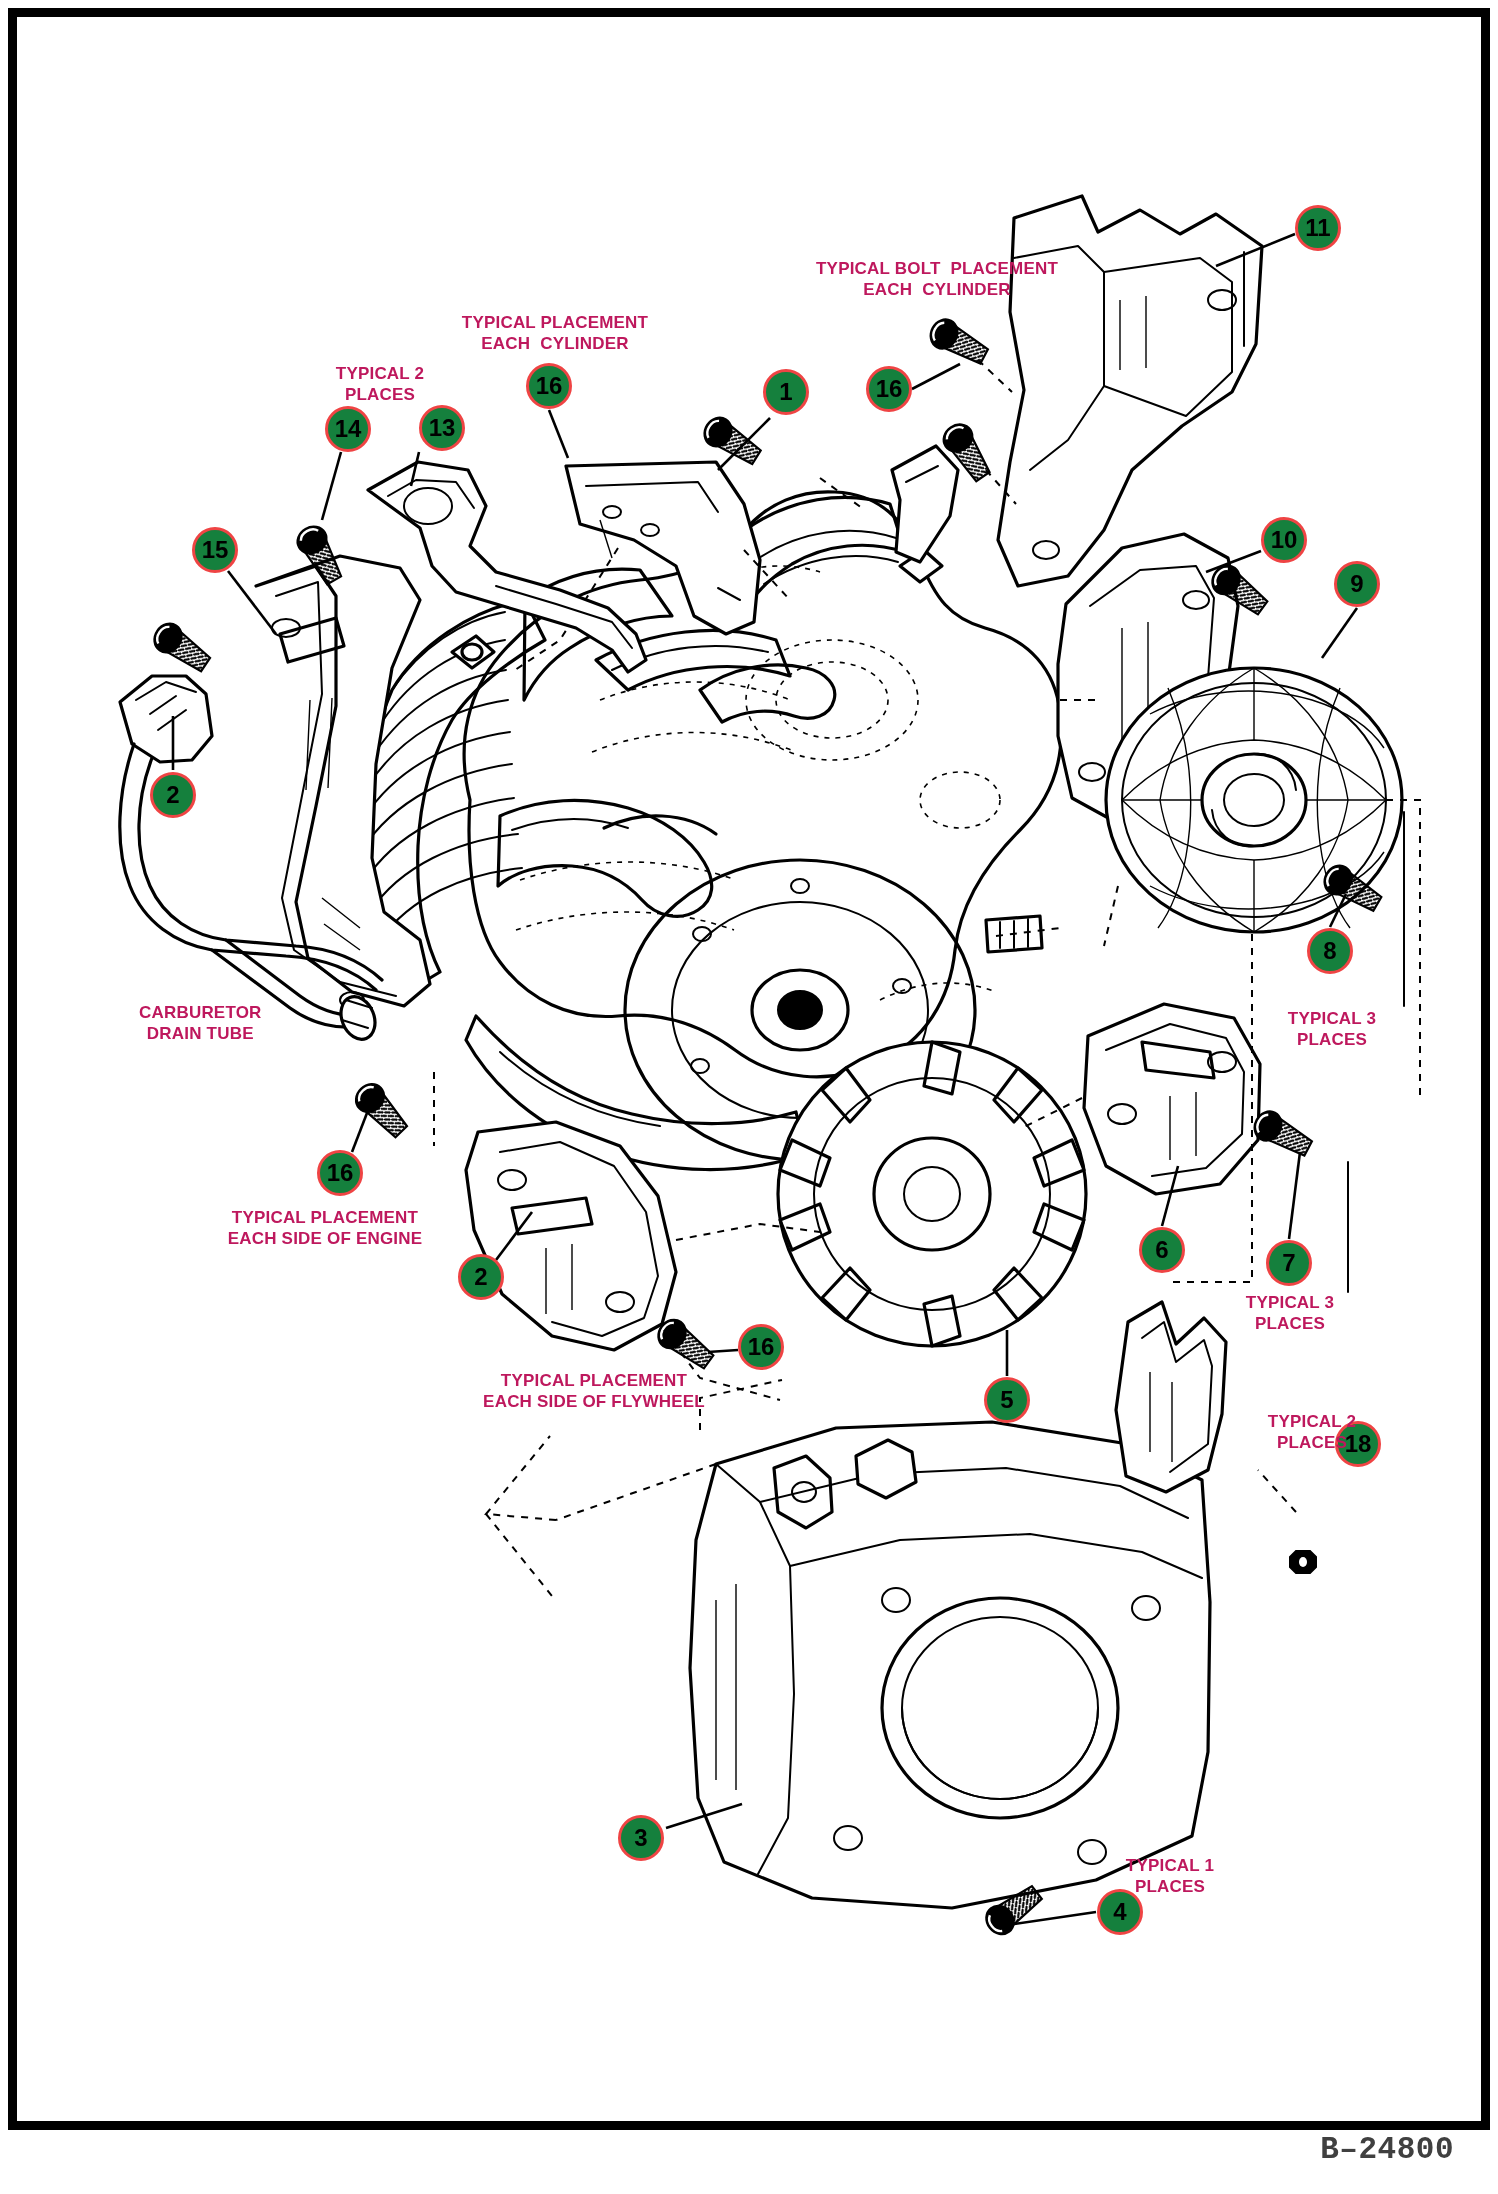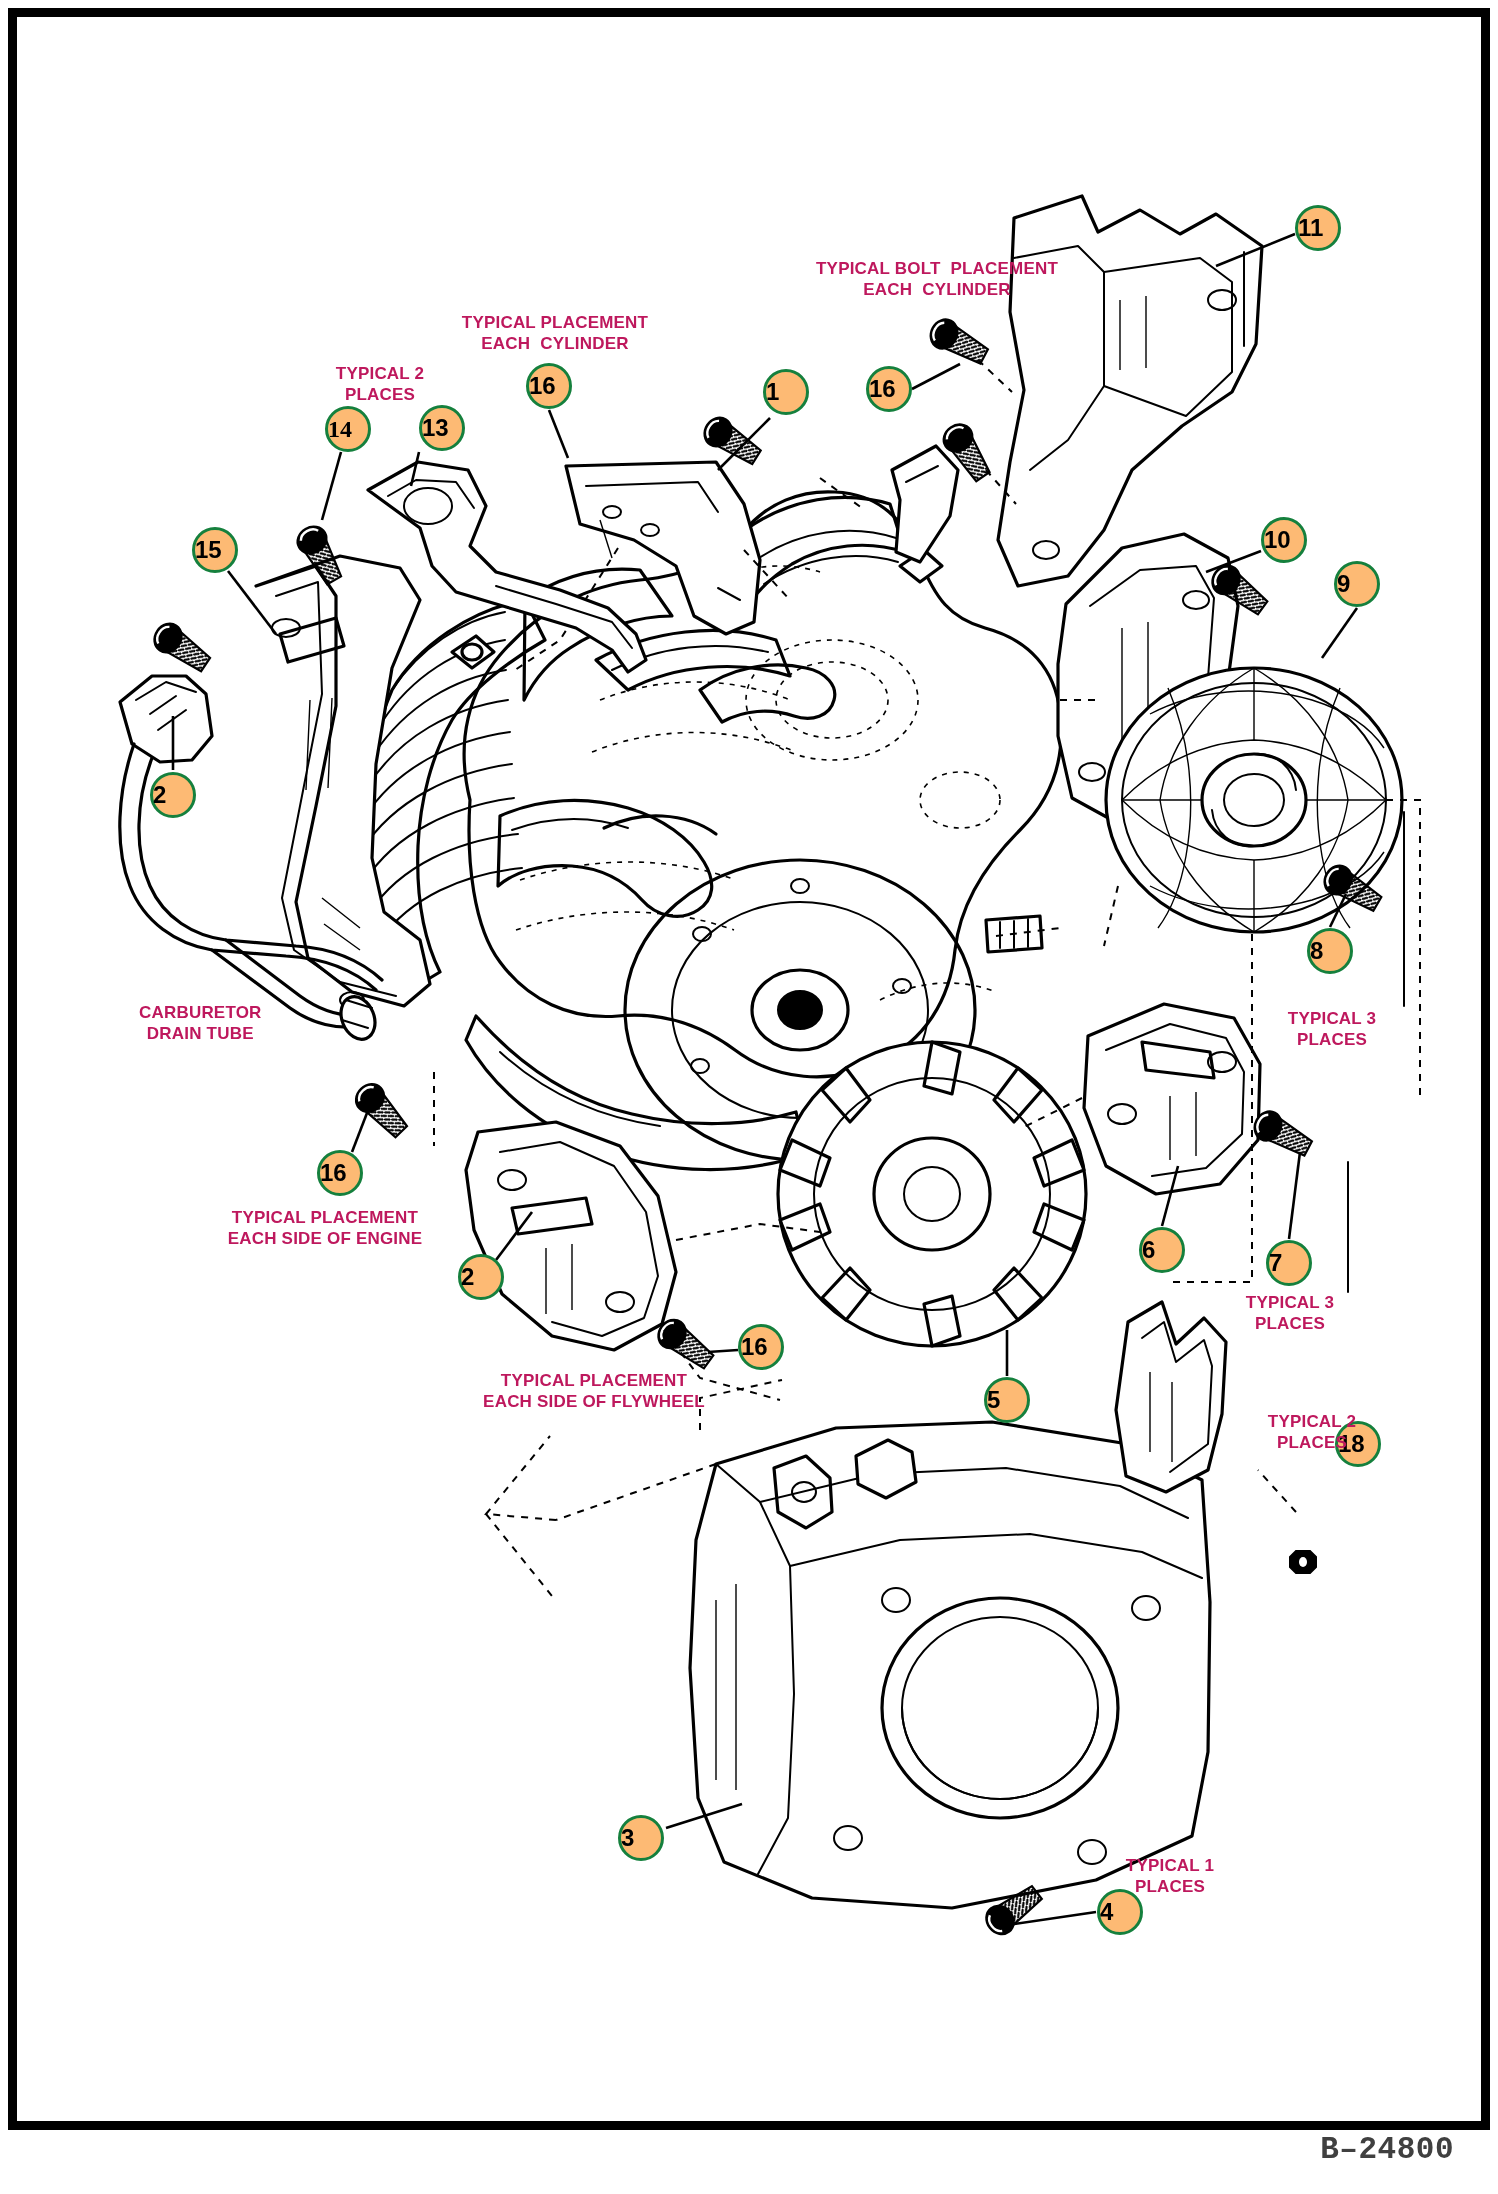--- a/index.html
+++ b/index.html
@@ -5,22 +5,22 @@
   html,body{margin:0;padding:0;background:#fff;}
   body{width:1498px;height:2194px;font-family:"Liberation Sans",sans-serif;}
   #page{position:relative;width:1498px;height:2194px;background:#fff;overflow:hidden;}
   #frame{position:absolute;left:8px;top:8px;width:1482px;height:2122px;
          border:9px solid #000;box-sizing:border-box;background:#fff;}
   #canvas{position:absolute;left:0;top:0;width:1498px;height:2194px;}
   .lbl{position:absolute;font-family:"Liberation Sans",sans-serif;font-weight:bold;
        font-size:17px;line-height:21px;letter-spacing:.2px;color:#be185d;white-space:pre;}
   .lbl.c{text-align:center;transform:translateX(-50%);}
   .lbl.l{text-align:center;}
-  .balloon{position:absolute;width:46px;height:46px;border:3px solid #15803d;border-radius:50%;
-           background:#fdba74;display:flex;align-items:center;
+  .balloon{position:absolute;width:46px;height:46px;border:3px solid #ef4444;border-radius:50%;
+           background:#15803d;display:flex;align-items:center;justify-content:center;
            font-family:"Liberation Sans",sans-serif;font-weight:bold;font-size:24px;color:#000;
            box-sizing:border-box;transform:translate(-50%,-50%);}
   #code{position:absolute;right:44px;top:2132px;font-family:Liberation Mono, monospace;
         font-weight:bold;font-size:31px;letter-spacing:.5px;color:#404040;}
   svg{display:block;}
 </style>
 </head>
 <body>
 
 <div id="page">
@@ -430,21 +430,21 @@
     </div>
   <div class="balloon" style="left:1318px;top:228px;">
       <span>11</span>
     </div>
   <div class="balloon" style="left:549px;top:386px;">
       <span>16</span>
     </div>
   <div class="balloon" style="left:442px;top:428px;">
       <span>13</span>
     </div>
-  <div class="balloon" style="left:348px;top:429px;font-family:Liberation Serif, serif;">
+  <div class="balloon" style="left:348px;top:429px;">
       <span>14</span>
     </div>
   <div class="balloon" style="left:215px;top:550px;">
       <span>15</span>
     </div>
   <div class="balloon" style="left:889px;top:389px;">
       <span>16</span>
     </div>
   <div class="balloon" style="left:340px;top:1173px;">
       <span>16</span>

